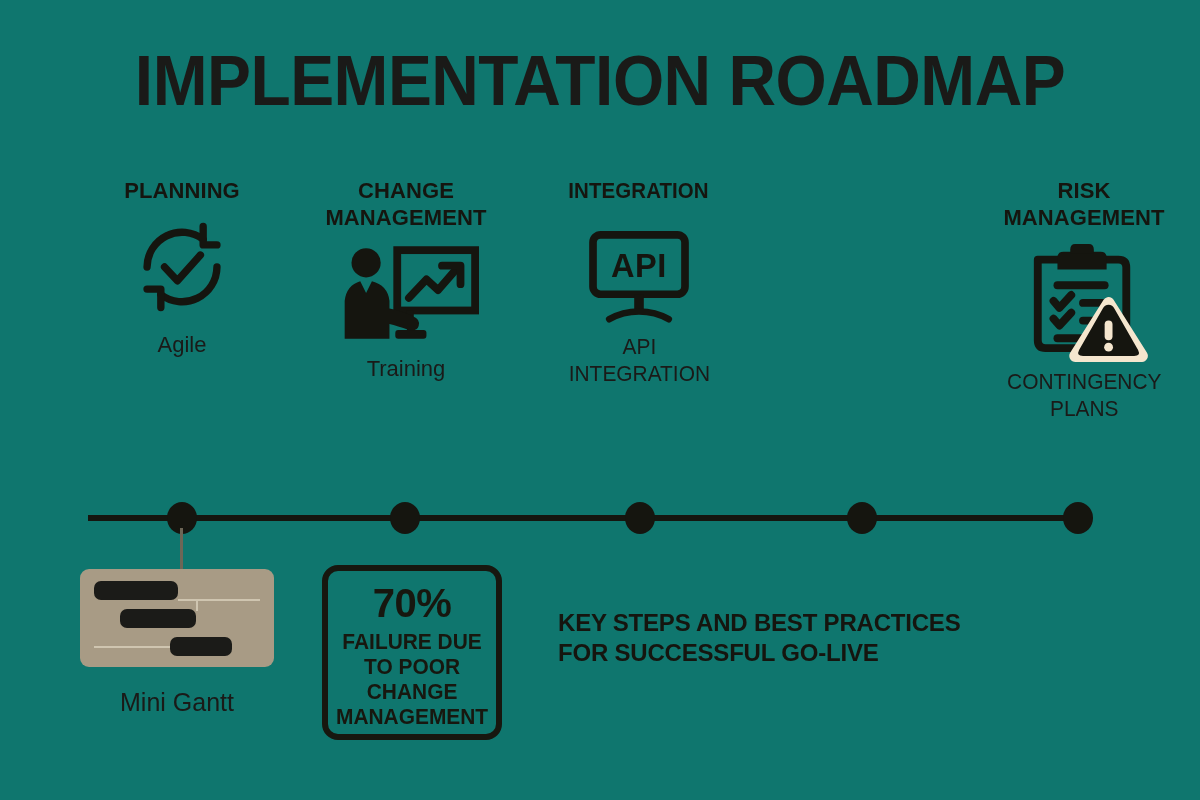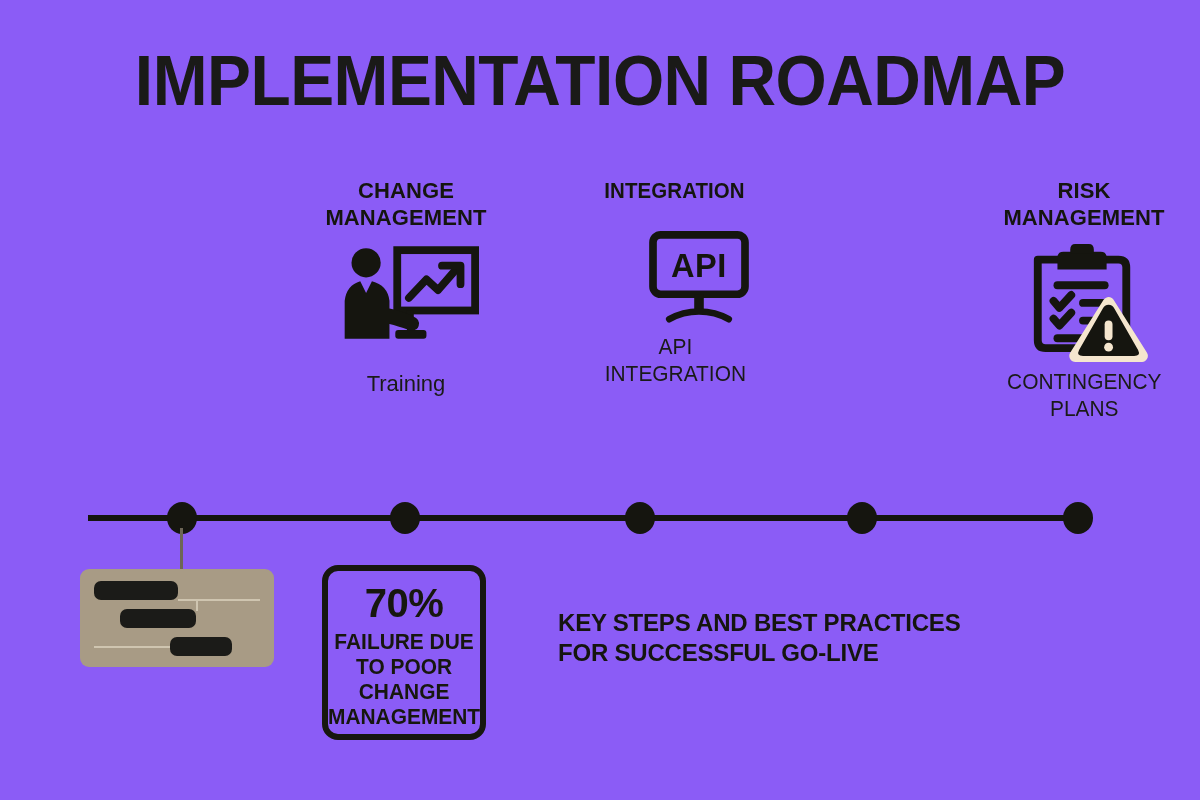--- a/index.html
+++ b/index.html
@@ -8,21 +8,21 @@
   html, body {
     width:1200px; height:800px;
     background:#f5e6ce;
     font-family:"Liberation Sans", sans-serif;
     overflow:hidden;
   }
 
   #canvas {
     position:relative;
     width:1200px; height:800px;
-    background:#8b5cf6;
+    background:#0f766e;
   }
 
   
   .title {
     position:absolute;
     left:0; top:46px; width:1200px;
     text-align:center;
     font-family:"Liberation Sans Narrow","Liberation Sans", sans-serif;
     font-weight:bold;
     font-size:70px;
@@ -65,32 +65,32 @@
     color:#1a1a18;
     text-align:center;
     white-space:pre-line;
     margin-top:8px;
   }
   .stage-cap.upper { transform:scaleX(0.95); }
 
   
   #stage-planning   { left:62px;  width:240px; }
   #stage-change     { left:286px; width:240px; }
-  #stage-integration{ left:528px; width:222px;align-items:flex-end; }
+  #stage-integration{ left:528px; width:222px; }
   #stage-monitoring { left:755px; width:215px; }
   #stage-risk       { left:968px; width:232px;justify-content:space-between; }
 
   #stage-planning   .icon-wrap { margin-top:16px; }
   #stage-change     .icon-wrap { margin-top:10px; }
   #stage-integration .icon-wrap{ margin-top:26px; }
   #stage-monitoring .icon-wrap { margin-top:24px; }
   #stage-risk       .icon-wrap { margin-top:6px; }
 
   #stage-planning   .stage-cap { margin-top:18px; }
-  #stage-change     .stage-cap { margin-top:28px; }
+  #stage-change     .stage-cap { margin-top:13px; }
   #stage-integration .stage-cap{ margin-top:10px; }
   #stage-monitoring .stage-cap { margin-top:16px; }
   #stage-risk       .stage-cap { margin-top:12px; }
 
   
   .timeline-line {
     position:absolute;
     left:88px; top:515px;
     width:994px; height:6px;
     background:#15150f;
@@ -127,21 +127,21 @@
     position:absolute;
     background:#cfc5b0;
     height:2px;
   }
   .gantt-thin.v { width:2px; height:auto; }
 
   
   .callout {
     position:absolute;
     left:322px; top:565px;
-    width:164px; height:175px;
+    width:180px; height:175px;
     border:6px solid #17170f;
     border-radius:16px;
     display:flex;
     flex-direction:column;
     align-items:center;
     justify-content:flex-start;
     padding-top:12px;
   }
   .callout-pct {
     font-weight:bold;
@@ -176,20 +176,33 @@
 
   svg { display:block; overflow:visible; }
 </style>
 </head>
 <body>
 
 <div id="canvas">
 
   <div class="title">IMPLEMENTATION ROADMAP</div>
 
+  <div class="stage" id="stage-planning">
+    <div class="stage-head">PLANNING</div>
+    <div class="icon-wrap">
+      <svg width="92" height="92" viewBox="0 0 100 100">
+        <path d="M12 50 A38 38 0 0 1 73 20" fill="none" stroke="#15150f" stroke-width="8" stroke-linecap="round"></path>
+        <path d="M88 50 A38 38 0 0 1 27 80" fill="none" stroke="#15150f" stroke-width="8" stroke-linecap="round"></path>
+        <path d="M73 6 L73 26 L88 26" fill="none" stroke="#15150f" stroke-width="8" stroke-linecap="round" stroke-linejoin="round"></path>
+        <path d="M27 94 L27 74 L12 74" fill="none" stroke="#15150f" stroke-width="8" stroke-linecap="round" stroke-linejoin="round"></path>
+        <path d="M31 50 L45 65 L70 37" fill="none" stroke="#15150f" stroke-width="8" stroke-linecap="round" stroke-linejoin="round"></path>
+      </svg>
+    </div>
+    <div class="stage-cap">Agile</div>
+  </div>
 
   <div class="stage" id="stage-change">
     <div class="stage-head">CHANGE
 MANAGEMENT</div>
     <div class="icon-wrap">
       <svg width="146" height="100" viewBox="0 0 150 102">
 
         <rect x="66" y="8" width="80" height="62" fill="none" stroke="#15150f" stroke-width="8"></rect>
 
         <rect x="76" y="70" width="7" height="22" fill="#15150f"></rect>
@@ -259,20 +272,22 @@
   <div class="drop-line"></div>
 
   <div class="gantt-card">
     <div class="gantt-thin" style="left:98px; top:30px; width:82px;"></div>
     <div class="gantt-thin v" style="left:116px; top:30px; height:12px;"></div>
     <div class="gantt-thin" style="left:14px; top:77px; width:84px;"></div>
     <div class="gantt-bar" style="left:14px;  top:12px; width:84px;"></div>
     <div class="gantt-bar" style="left:40px;  top:40px; width:76px;"></div>
     <div class="gantt-bar" style="left:90px;  top:68px; width:62px;"></div>
   </div>
+  <div style="position:absolute; left:80px; top:688px; width:194px; text-align:center;
+              font-size:25px; color:#1a1a18;">Mini Gantt</div>
 
   <div class="callout">
     <div class="callout-pct">70%</div>
     <div class="callout-txt">FAILURE DUE
 TO POOR
 CHANGE
 MANAGEMENT</div>
   </div>
 
   <div class="tagline">KEY STEPS AND BEST PRACTICES

